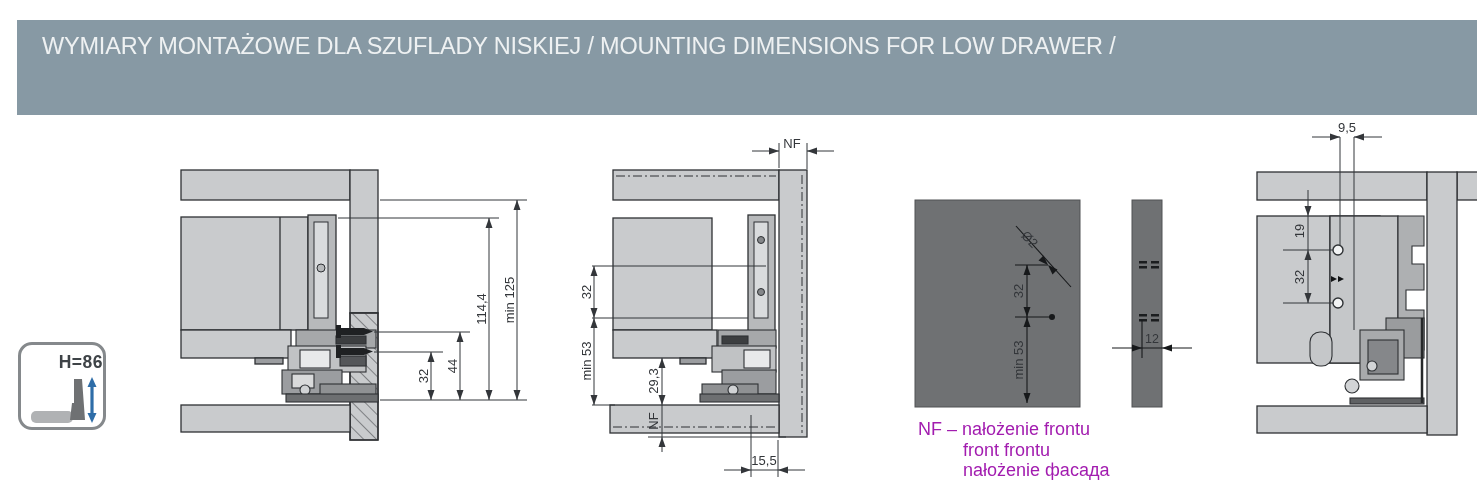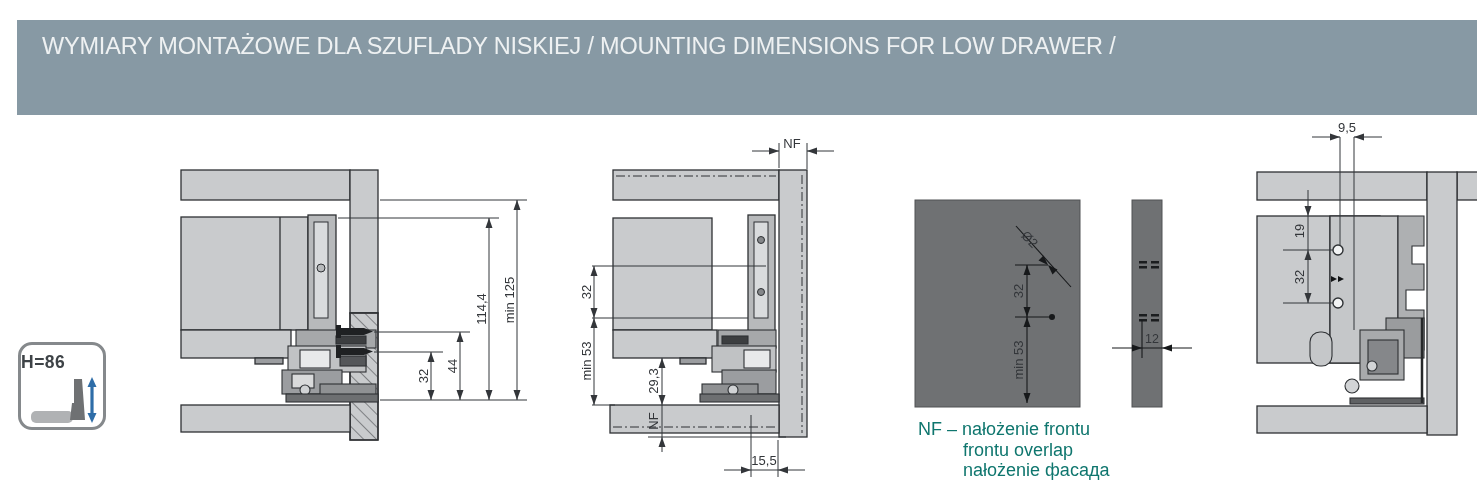--- a/index.html
+++ b/index.html
@@ -2,25 +2,25 @@
 <html><head>
 <meta charset="utf-8">
 <style>
   html,body{margin:0;padding:0;background:#ffffff;}
   #stage{position:relative;width:1477px;height:499px;background:#ffffff;overflow:hidden;
          font-family:"Liberation Sans",sans-serif;}
   .header{position:absolute;left:17px;top:20px;width:1460px;height:95px;background:#8799A4;
           color:#EEF1F2;box-sizing:border-box;padding:11px 0 0 25px;}
   .header .line{font-size:23.5px;line-height:31px;letter-spacing:-0.2px;font-weight:400;white-space:nowrap;}
   svg text{font-family:"Liberation Sans",sans-serif;fill:#33363A;font-size:13px;}
-  .legend{position:absolute;left:918px;top:419px;color:#0f766e;font-size:18px;line-height:20.5px;}
+  .legend{position:absolute;left:918px;top:419px;color:#a21caf;font-size:18px;line-height:20.5px;}
   .legend .cont{padding-left:45px;}
   .badge{position:absolute;left:18px;top:342px;width:88px;height:88px;border:3px solid #85898C;
          border-radius:14px;box-sizing:border-box;background:#ffffff;}
-  .badge .h-label{display:block;text-align:left;margin-top:7px;font-size:17.5px;font-weight:bold;
+  .badge .h-label{display:block;text-align:right;margin-top:7px;font-size:17.5px;font-weight:bold;
                   color:#3E4347;letter-spacing:0.5px;}
 </style>
 </head>
 <body>
 
 <div id="stage">
 
   <div class="header">
     <div class="line">WYMIARY MONTAŻOWE DLA SZUFLADY NISKIEJ / MOUNTING DIMENSIONS FOR LOW DRAWER /</div>
   </div>
@@ -262,21 +262,21 @@
       <g stroke="none" fill="#33363A">
         <text x="1347" y="132" text-anchor="middle">9,5</text>
         <text transform="rotate(-90 1301 231)" x="1301" y="231" text-anchor="middle" dominant-baseline="middle">19</text>
         <text transform="rotate(-90 1301 277)" x="1301" y="277" text-anchor="middle" dominant-baseline="middle">32</text>
       </g>
     </g>
   </svg>
 
   <div class="legend">
     <div>NF – nałożenie frontu</div>
-    <div class="cont">frontu overlap</div>
+    <div class="cont">front frontu</div>
     <div class="cont">nałożenie фасада</div>
   </div>
 
   <div class="badge">
     <span class="h-label">H=86</span>
     <svg width="82" height="52" viewBox="0 0 82 52">
       <rect x="10" y="38" width="42" height="12" rx="5" fill="#B0B2B4"></rect>
       <polygon points="53,6 61,6 64,47 49,47 51,30 53,30" fill="#6F7173"></polygon>
       <g stroke="#2E6DA8" stroke-width="3.2" fill="#2E6DA8">
         <line x1="71" y1="12" x2="71" y2="42"></line>

